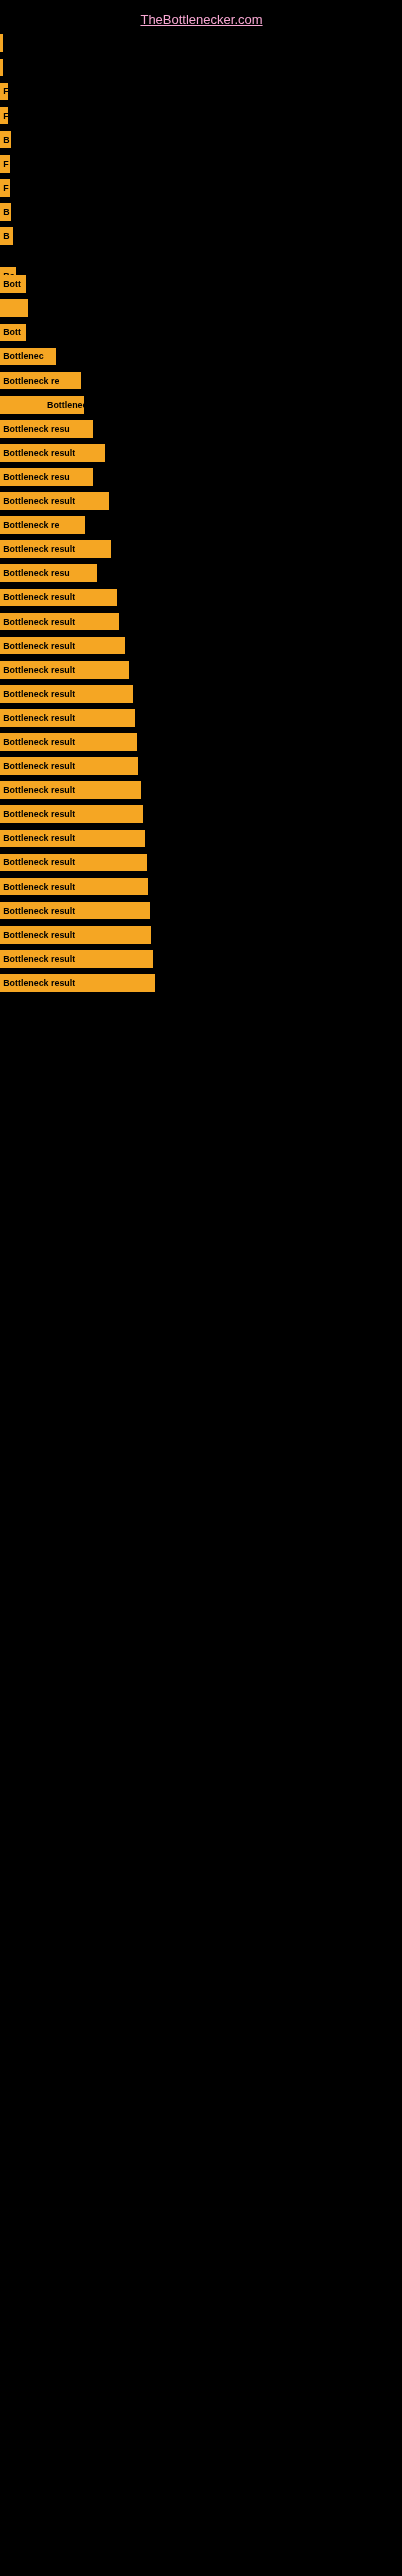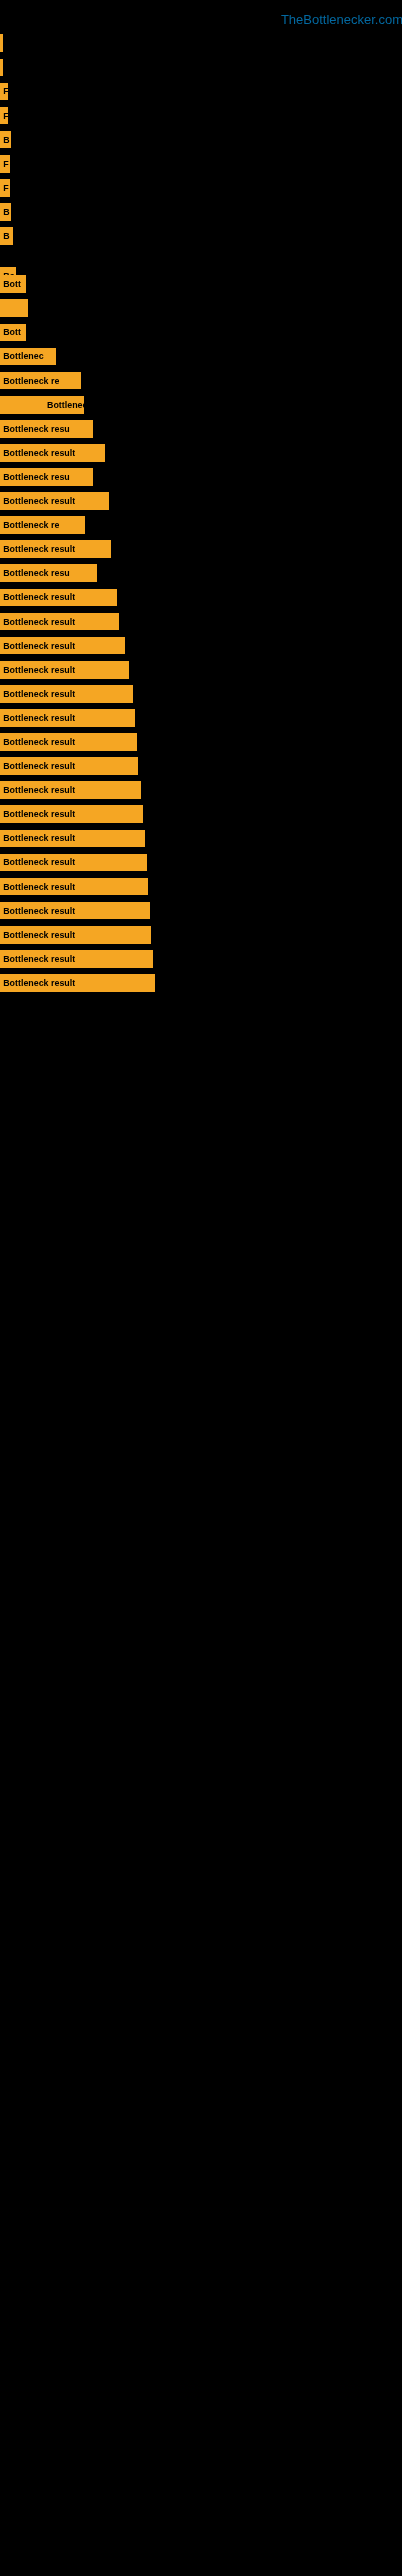--- a/index.html
+++ b/index.html
@@ -10,28 +10,29 @@
 
     body {
       background-color: #000000;
       width: 403px;
       min-height: 2576px;
       font-family: Arial, sans-serif;
       position: relative;
     }
 
     .site-title {
-      color: #0369a1;
+      color: #f9a8d4;
       font-size: 13px;
-      text-align: right;
+      text-align: center;
       padding: 8px 0 4px 0;
       position: absolute;
       top: 4px;
       left: 0;
       right: 0;
+      text-decoration: underline;
     }
 
     .bars-container {
       position: absolute;
       top: 32px;
       left: 0;
       width: 403px;
     }
 
     .bar-row {

